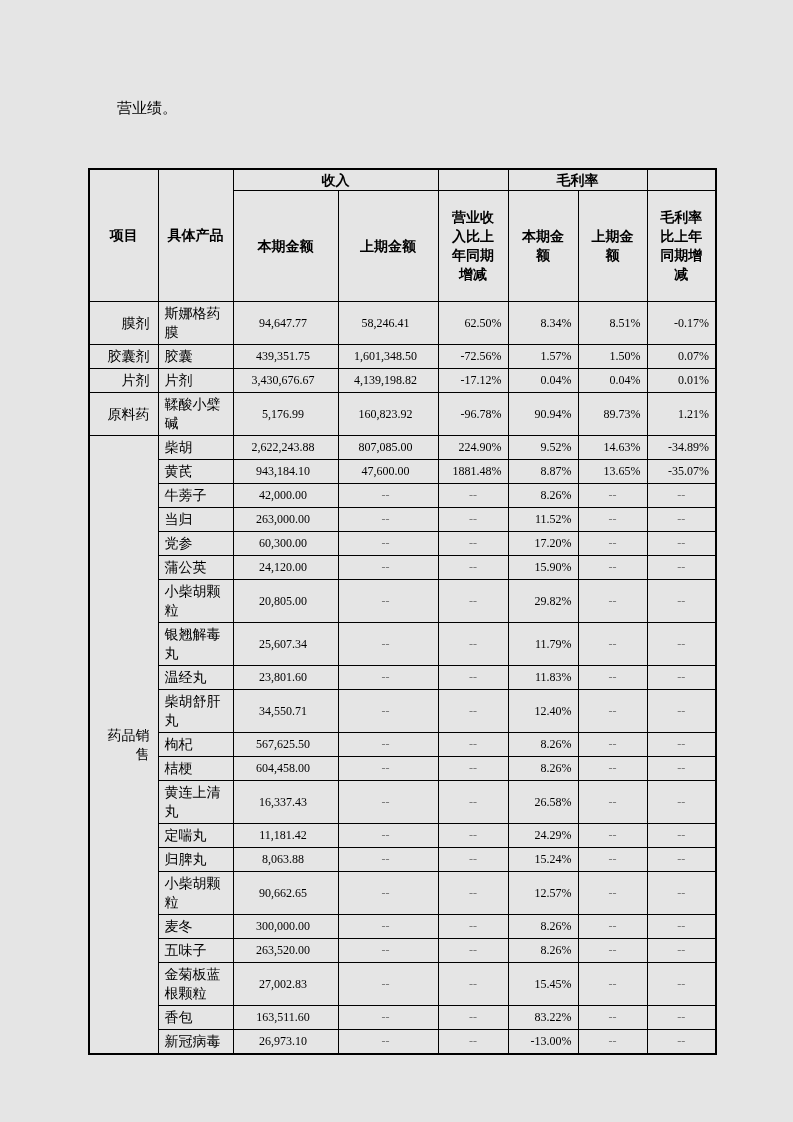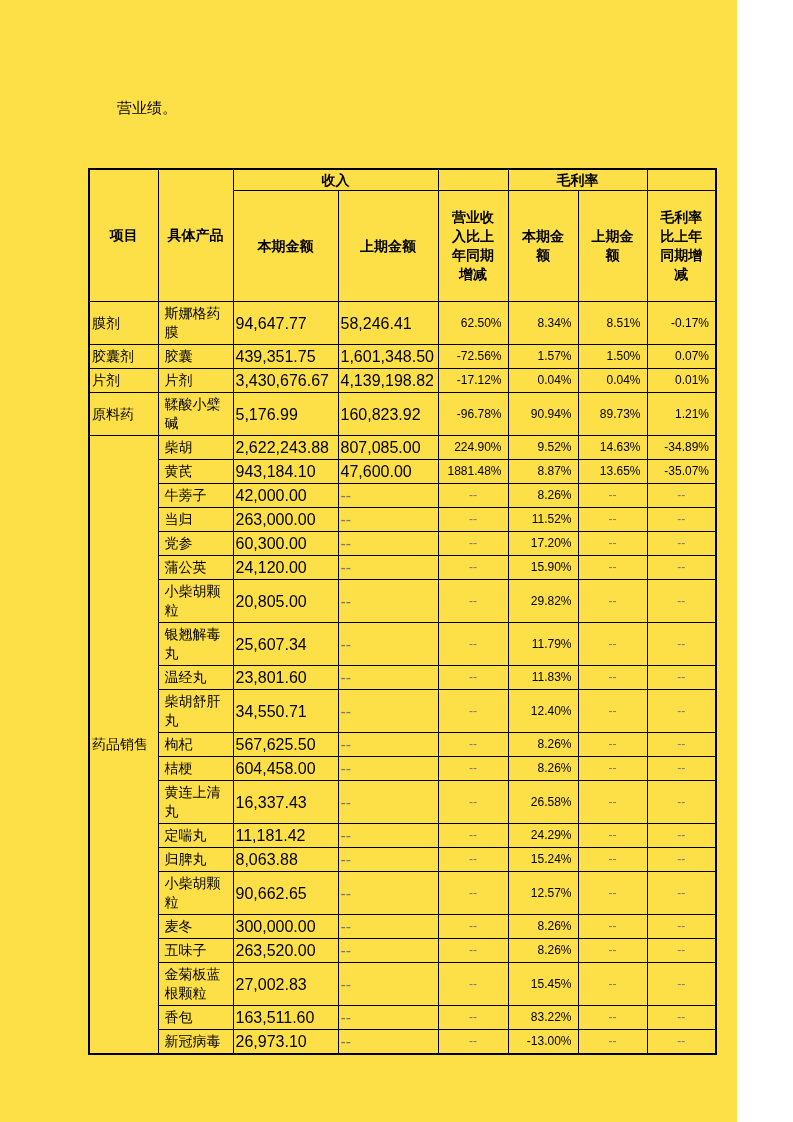--- a/index.html
+++ b/index.html
@@ -1,20 +1,20 @@
 <!DOCTYPE html>
 <html><head>
 <meta charset="utf-8">
 <style>
   html,body { margin:0; padding:0; background:#ffffff; }
   .page {
     position:relative;
-    width:737px; height:1122px;
-    background:#fde047;
-    font-family:Liberation Sans, sans-serif;
+    width:793px; height:1122px;
+    background:#e5e5e5;
+    font-family:Liberation Serif, serif;
     color:#000;
     overflow:hidden;
   }
   .intro {
     position:absolute; left:117px; top:98px;
     margin:0; font-size:15px; line-height:20px;
   }
   .caption {
     position:absolute; left:147px; top:143px;
     margin:0; font-size:15px; line-height:20px;
@@ -35,23 +35,23 @@
   }
   .rpt th {
     font-weight:bold;
     text-align:center;
     padding:17px 9px;
     font-size:14px;
   }
   .rpt th.h-group { height:20px; padding:0 4px; }
   .rpt th.h-item, .rpt th.h-prod { padding:1px 4px; }
   .rpt td { padding:2px 6px; }
-  .c-item { text-align:left; padding:2px 2px !important; }
+  .c-item { text-align:right; padding:2px 8px !important; }
   .c-prod { text-align:left; }
-  .c-num  { text-align:left; padding:2px 7px 2px 2px !important; font-size:16px; white-space:nowrap; }
+  .c-num  { text-align:center; padding:2px 7px 2px 2px !important; font-size:12px; white-space:nowrap; }
   .c-pct  { text-align:right; padding:2px 6px 2px 2px !important; font-size:12px; white-space:nowrap; }
   .dash   { color:#777; }
   .center { text-align:center !important; padding-right:2px !important; }
 </style>
 </head>
 <body>
 
 <div class="page">
   <p class="intro">营业绩。</p>
 

